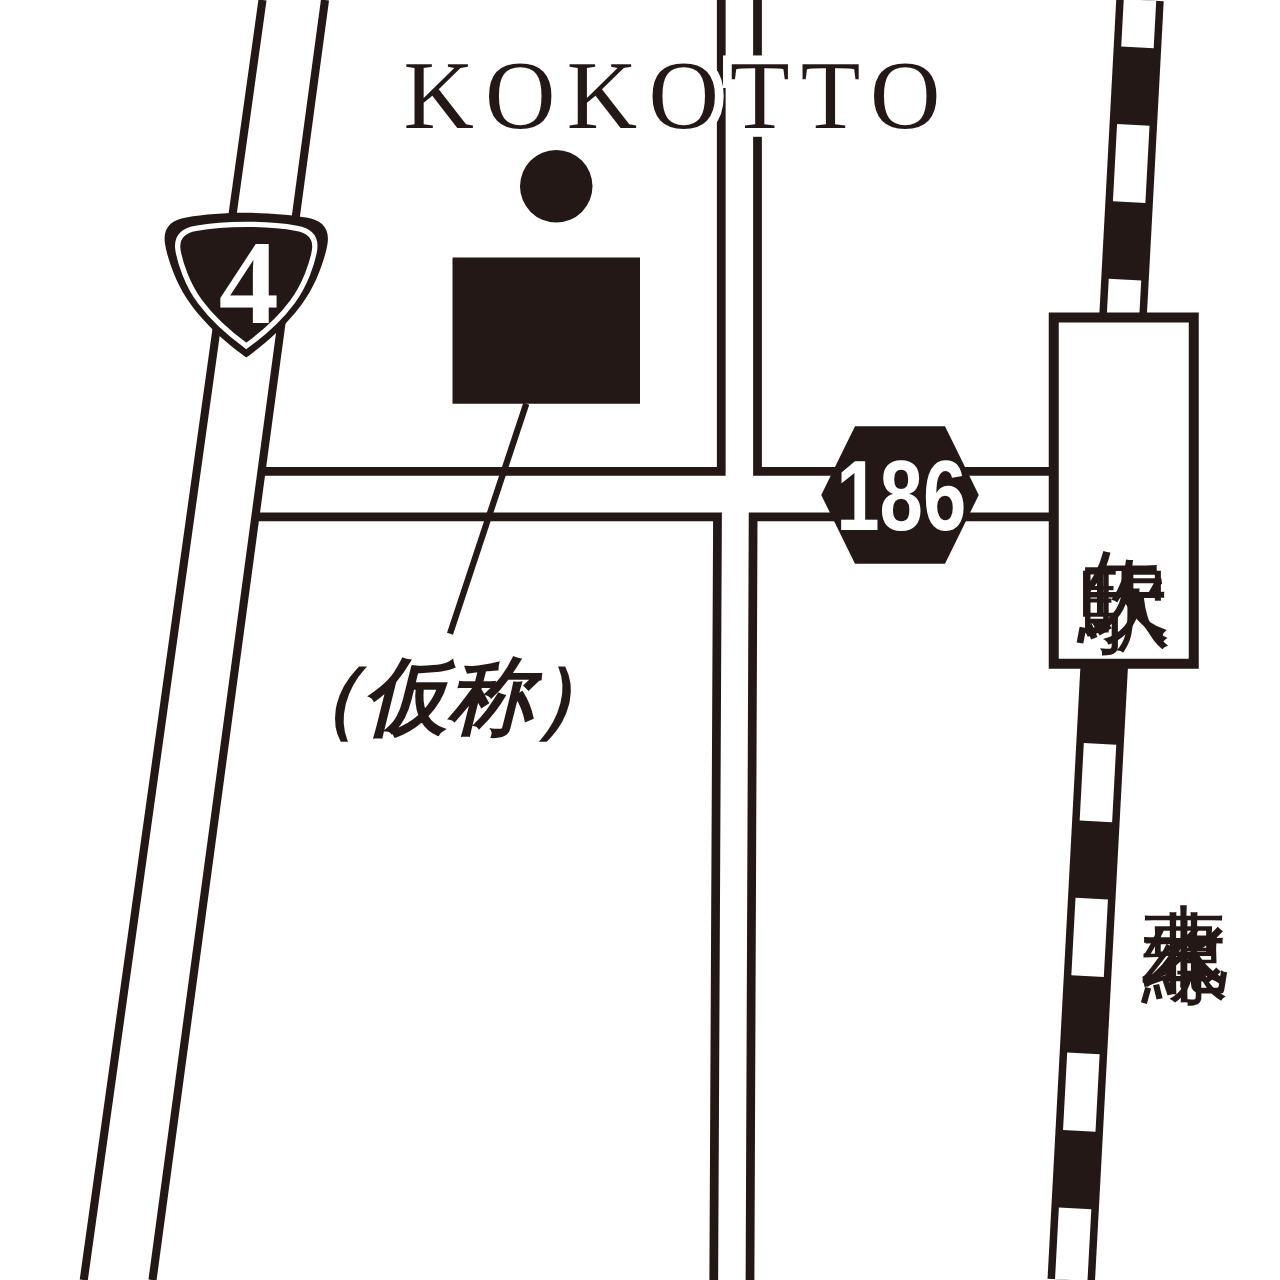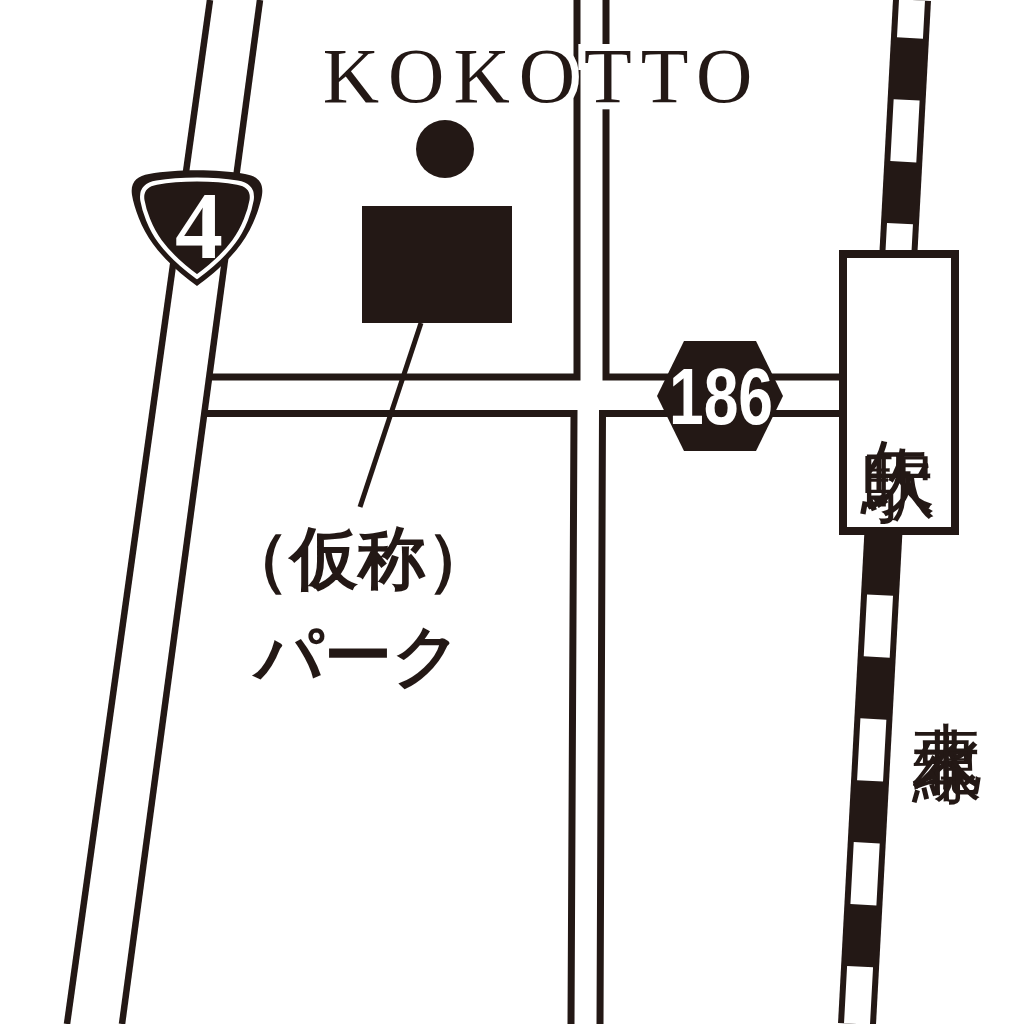--- a/index.html
+++ b/index.html
@@ -31,21 +31,21 @@
     font-size:74px;line-height:1;letter-spacing:8px;
   }
   .line-name{
     left:906px;top:666px;width:76px;text-align:center;
     writing-mode:vertical-rl;text-orientation:upright;
     font-size:70px;line-height:1;letter-spacing:6px;
   }
   .site-label{
     left:158px;top:510px;width:400px;text-align:center;
     font-family:"Liberation Sans","DejaVu Sans",sans-serif;font-weight:bold;
-    font-size:68px;line-height:97px;
+    font-size:68px;line-height:97px;font-style:italic;
   }
 </style>
 </head>
 <body>
 
 <div class="stage">
 
   <svg width="1024" height="1024" viewBox="0 0 1024 1024">
 
     <g>
@@ -88,16 +88,15 @@
 
   <div class="txt kokotto halo">KOKOTTO</div>
   <div class="txt kokotto">KOKOTTO</div>
 
   <div class="txt station-name">矢吹駅</div>
 
   <div class="txt line-name">東北本線</div>
 
   <div class="txt site-label">
     <div>（仮称）</div>
-    <div>パーク</div>
   </div>
 
 </div>
 
 </body></html>

